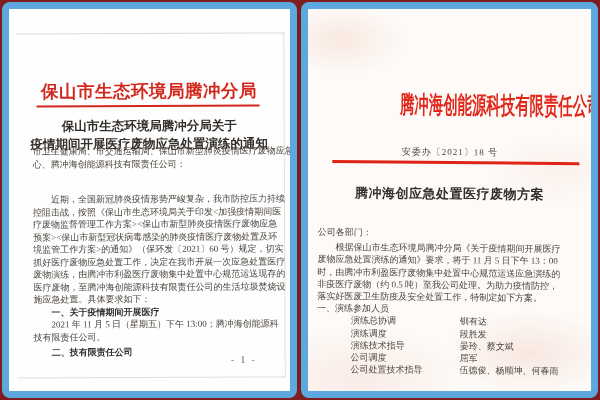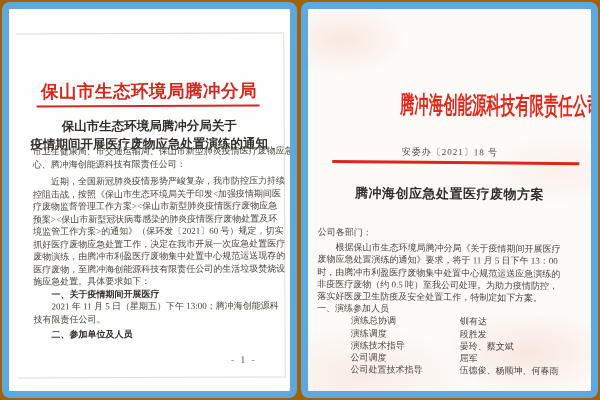--- a/index.html
+++ b/index.html
@@ -1,16 +1,16 @@
 <!DOCTYPE html>
 <html><head>
 <meta charset="utf-8">
 <style>
   html,body{margin:0;padding:0;background:#ffffff;}
-  .canvas{position:relative;width:600px;height:400px;background:#a16207;overflow:hidden;
+  .canvas{position:relative;width:600px;height:400px;background:#7f1d1d;overflow:hidden;
           font-family:"Liberation Serif",serif;}
   .page-card{position:absolute;top:2px;height:396px;box-sizing:border-box;
              border:7px solid #5ea8e0;border-radius:8px;overflow:hidden;background:#fefefe;}
   .card-left{left:2px;width:295px;}
   .card-right{left:301px;width:297px;
       background:
         radial-gradient(ellipse 90px 50px at 12% 8%, rgba(242,205,190,0.40), transparent 70%),
         radial-gradient(ellipse 120px 60px at 78% 90%, rgba(238,195,180,0.35), transparent 70%),
         radial-gradient(ellipse 150px 70px at 18% 96%, rgba(240,202,188,0.30), transparent 70%),
         radial-gradient(ellipse 100px 50px at 88% 42%, rgba(242,208,196,0.22), transparent 70%),
@@ -28,21 +28,21 @@
   .ld-agency{position:absolute;top:70px;left:0;right:0;text-align:center;
              color:#d3281e;font-weight:bold;font-size:17.5px;letter-spacing:0.5px;white-space:nowrap;}
   .ld-rule{position:absolute;top:96px;left:28px;right:30px;height:2px;background:#d3281e;}
   .ld-title{position:absolute;top:108px;left:0;right:0;text-align:center;
             font-weight:bold;font-size:12.5px;line-height:18px;color:#332e2a;white-space:nowrap;}
   .ld-body{position:absolute;top:136px;left:24px;right:12px;
            font-size:9px;line-height:12.5px;color:#4a443e;}
   .ld-line{white-space:nowrap;}
   .indent{text-indent:2em;}
   .bold{font-weight:bold;color:#332e2a;}
-  .gap-sm{margin-top:5px;}
+  .gap-sm{margin-top:23px;}
   .gap-xs{margin-top:3px;}
   .ld-pagenum{position:absolute;top:346px;right:34px;font-size:9.5px;color:#4a443e;letter-spacing:2px;}
 
   
   .rd-header{position:absolute;top:80px;left:0;right:0;text-align:center;white-space:nowrap;}
   .rd-header-inner{display:inline-block;transform:scaleX(0.60);transform-origin:50% 50%;
                    color:#e1261a;font-weight:bold;font-size:24px;}
   .rd-docnum{position:absolute;top:137px;left:0;right:0;text-align:center;
              font-size:9px;color:#4a443e;letter-spacing:1px;}
   .rd-rule{position:absolute;top:152px;left:24px;right:12px;height:2.5px;background:#e02417;}
@@ -81,21 +81,21 @@
         <div class="ld-line">疗废物监督管理工作方案&gt;&lt;保山市新型肺炎疫情医疗废物应急</div>
         <div class="ld-line">预案&gt;&lt;保山市新型冠状病毒感染的肺炎疫情医疗废物处置及环</div>
         <div class="ld-line">境监管工作方案&gt;的通知》（保环发〔2021〕60 号）规定，切实</div>
         <div class="ld-line">抓好医疗废物应急处置工作，决定在我市开展一次应急处置医疗</div>
         <div class="ld-line">废物演练，由腾冲市利盈医疗废物集中处置中心规范运送现存的</div>
         <div class="ld-line">医疗废物，至腾冲海创能源科技有限责任公司的生活垃圾焚烧设</div>
         <div class="ld-line">施应急处置。具体要求如下：</div>
         <div class="ld-line indent bold">一、关于疫情期间开展医疗</div>
         <div class="ld-line indent">2021 年 11 月 5 日（星期五）下午 13:00；腾冲海创能源科</div>
         <div class="ld-line">技有限责任公司。</div>
-        <div class="ld-line indent bold gap-xs">二、参加单位及人员</div>
+        <div class="ld-line indent bold gap-xs">二、技有限责任公司</div>
       </div>
 
       <div class="ld-pagenum">- 1 -</div>
     </div>
   </div>
 
   <div class="page-card card-right">
     <div class="paper tilt-r">
 
       <div class="rd-header">

